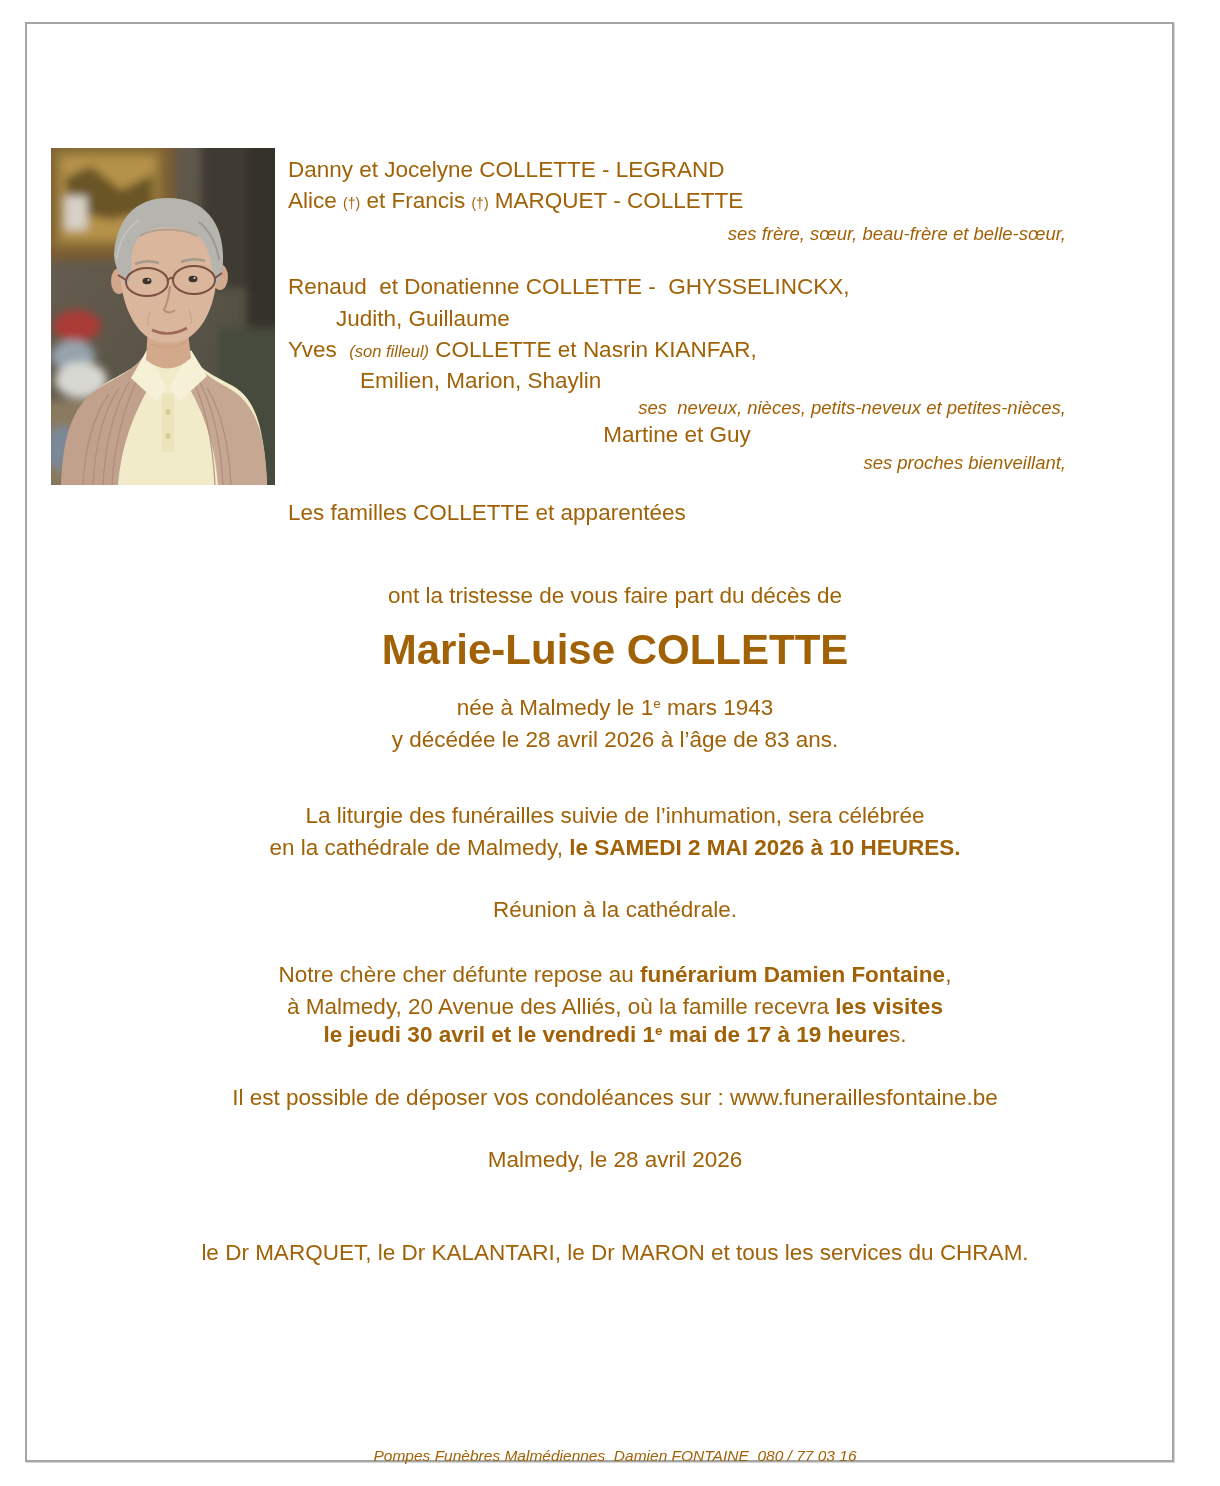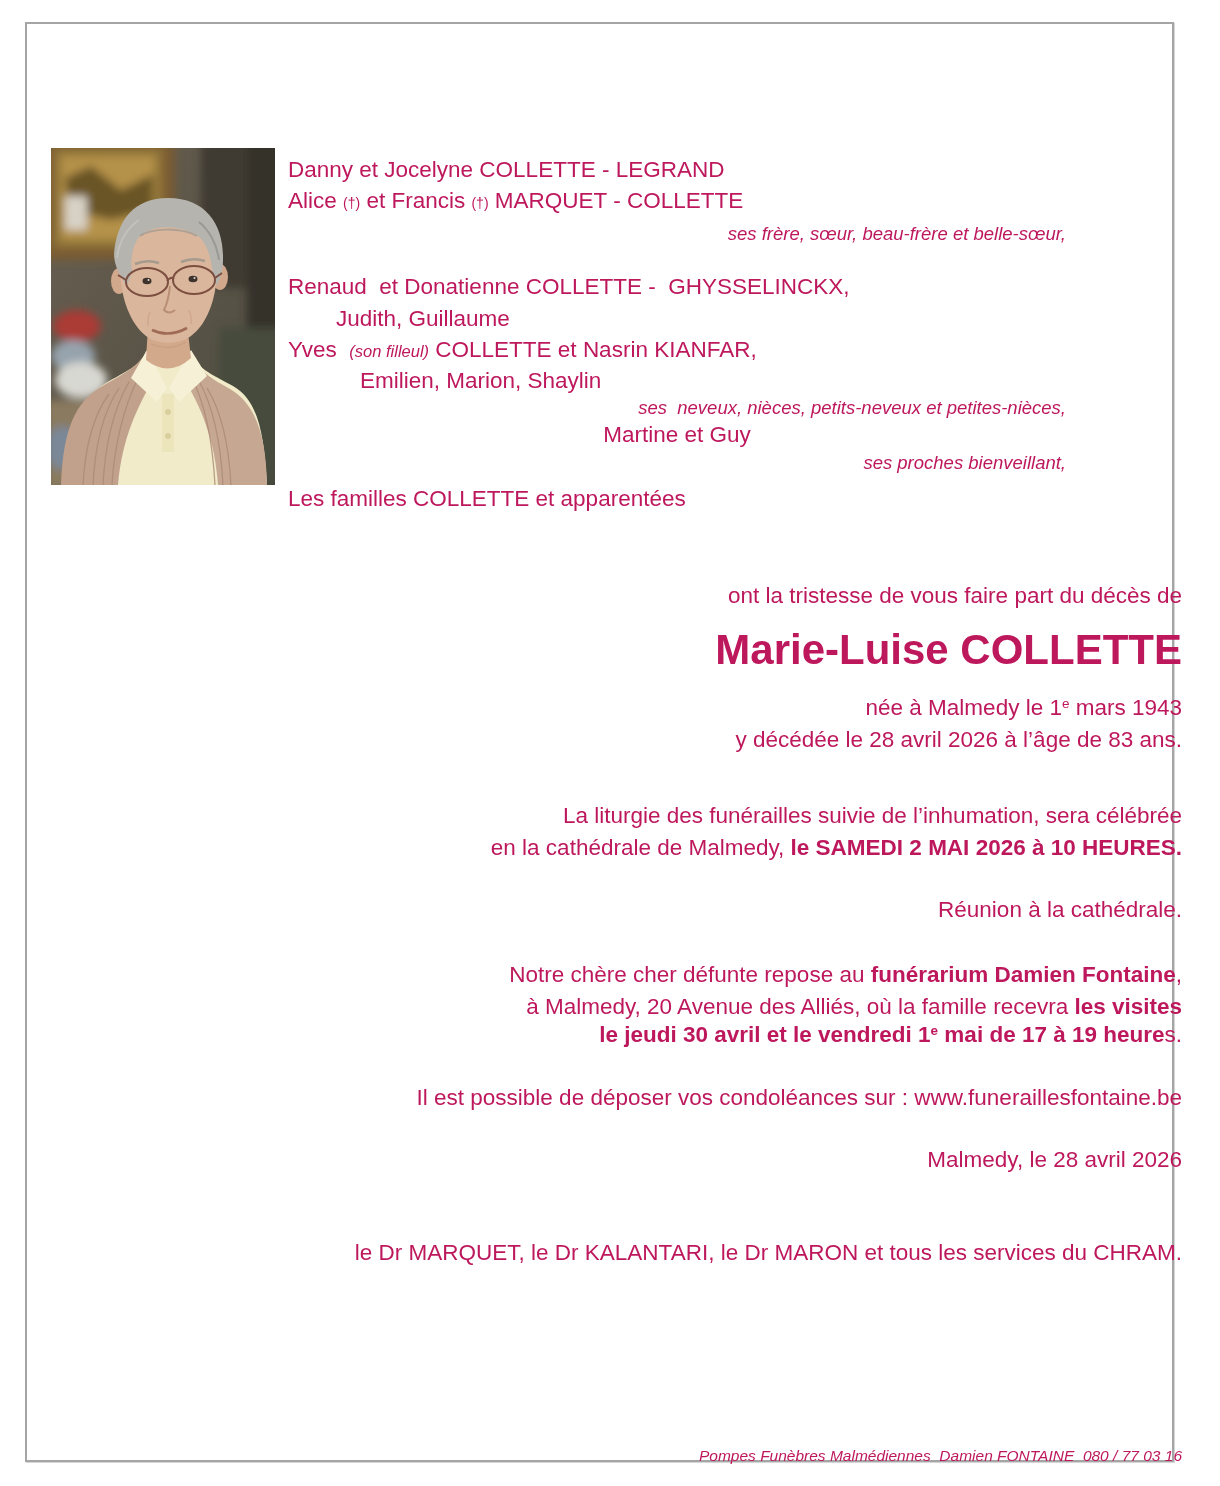--- a/index.html
+++ b/index.html
@@ -1,18 +1,18 @@
 <!DOCTYPE html>
 <html><head>
 <meta charset="utf-8">
 <style>
   html,body { margin:0; padding:0; background:#ffffff; }
   .canvas {
     position:relative; width:1220px; height:1486px; background:#ffffff;
-    font-family:"Liberation Sans","DejaVu Sans",sans-serif; color:#be185d;
+    font-family:"Liberation Sans","DejaVu Sans",sans-serif; color:#a16207;
     overflow:hidden;
   }
   .page {
     position:absolute; left:25px; top:22px; width:1149px; height:1440px;
     box-sizing:border-box; border:2px solid #a5a5a5; background:#ffffff;
     box-shadow:1px 1px 0 #d6d6d6;
   }
   .photo {
     position:absolute; left:24px; top:124px; width:224px; height:337px;
     overflow:hidden; background:#5f584a;
@@ -22,26 +22,26 @@
   .family { position:absolute; left:261px; top:131px; width:778px; }
   .fline  { font-size:22.5px; line-height:30px; white-space:pre-wrap; }
   .lh31 { line-height:31px; } .lh33 { line-height:33px; }
   .lh29 { line-height:29px; } .lh27 { line-height:27px;text-align:center; }
   .ind48 { padding-left:48px; } .ind72 { padding-left:72px; }
   .rel {
     font-size:18.5px; font-style:italic; text-align:right;
     line-height:30px; white-space:pre-wrap;
   }
   .rel.lh26 { line-height:26px; }
-  .mb6 { margin-bottom:23px; } .mb5 { margin-bottom:6px;text-align:right; }
+  .mb6 { margin-bottom:23px; } .mb5 { margin-bottom:20px;text-align:right; }
   .dagger { font-size:14px; }
   .filleul { font-style:italic; font-size:16.5px; }
 
   .c {
-    position:absolute; left:45px; width:1110px; text-align:right;
+    position:absolute; left:33px; width:1110px; text-align:center;
     font-size:22.5px; line-height:31px; white-space:pre-wrap;
   }
   .big-name { font-size:42px; font-weight:700; line-height:48px; }
   .b { font-weight:700; }
   sup.e { font-size:0.6em; position:relative; top:-0.5em; vertical-align:baseline; }
   .footer-line { font-style:italic; font-size:15.5px; }
 </style>
 </head>
 <body>
 

